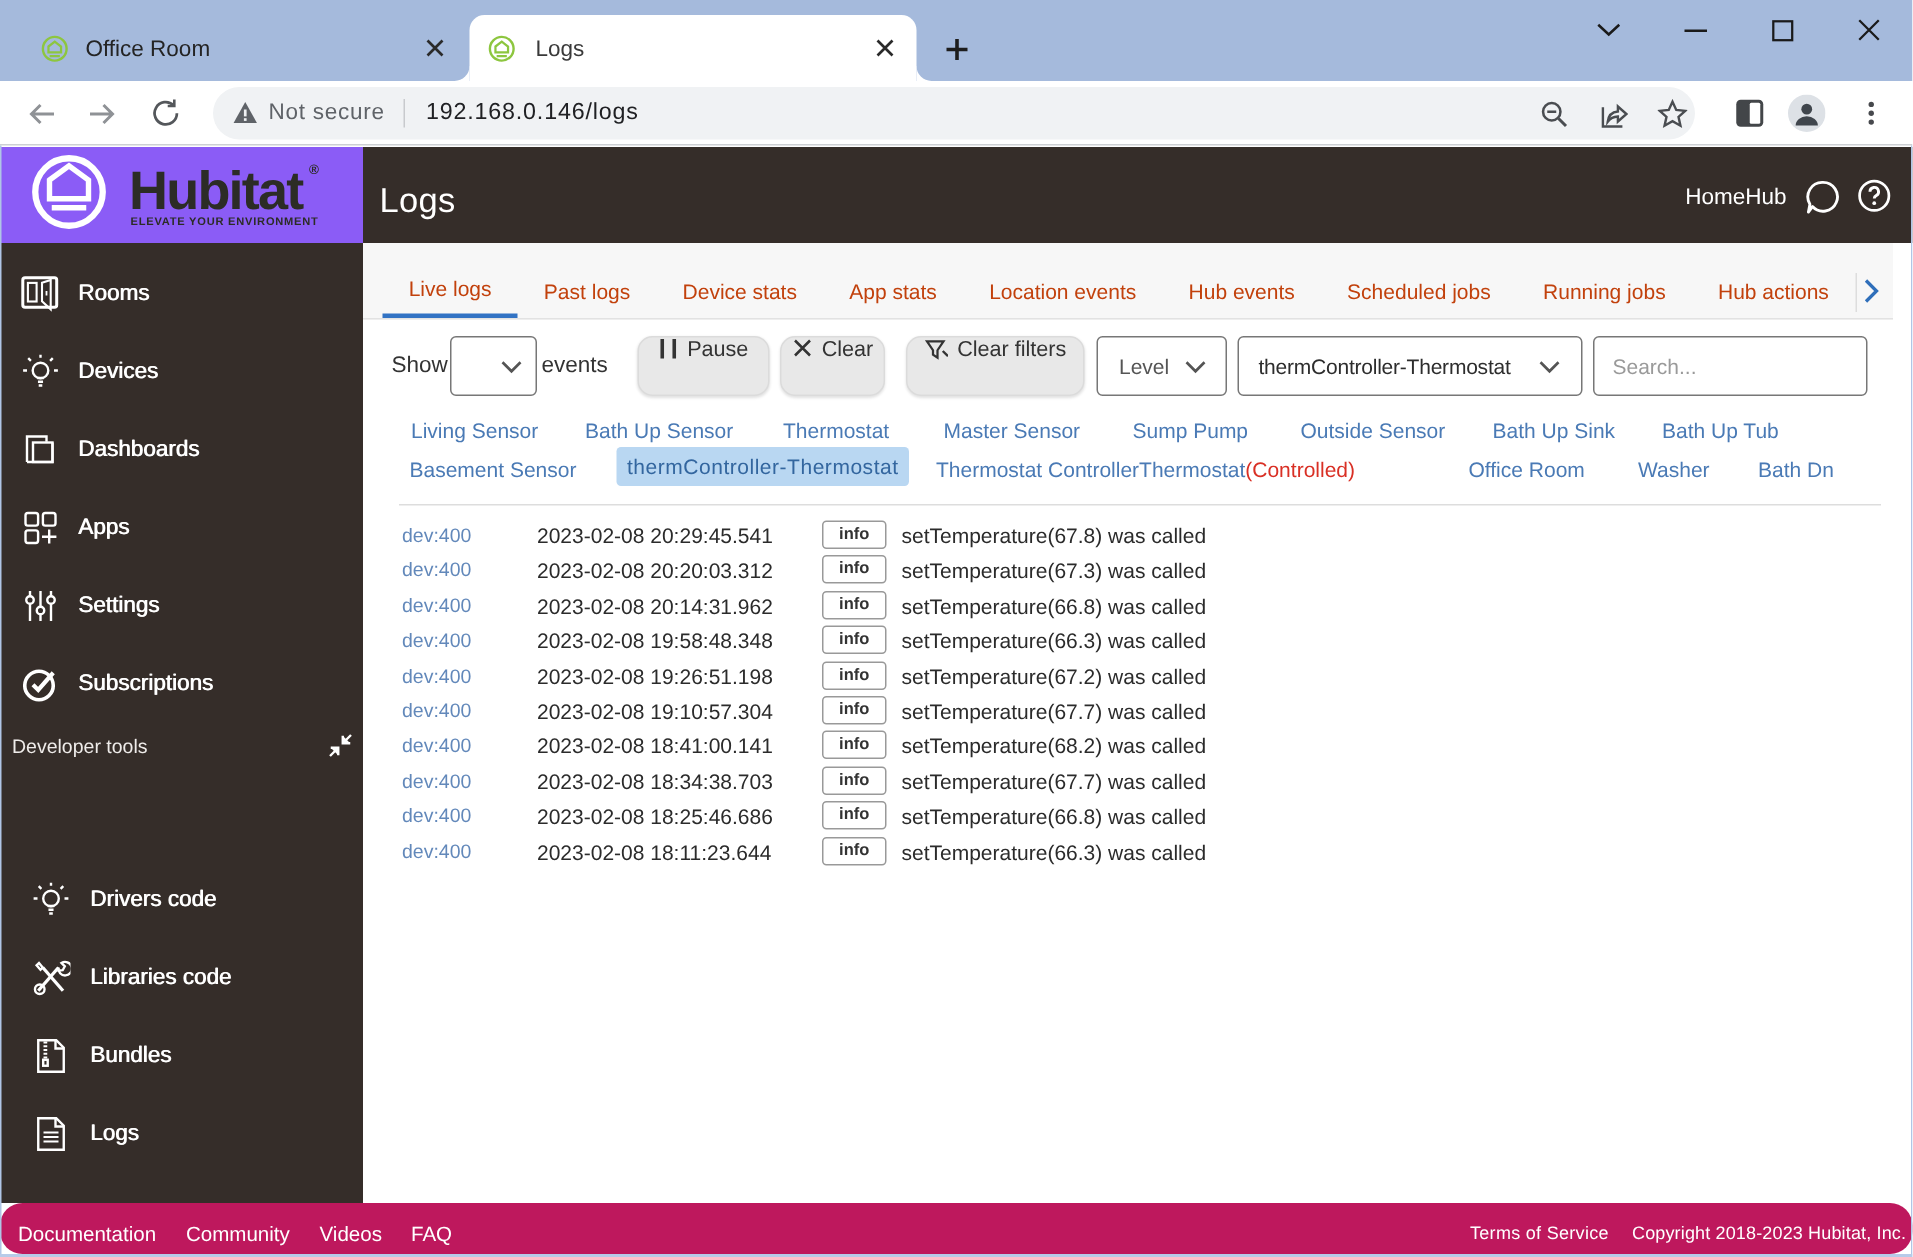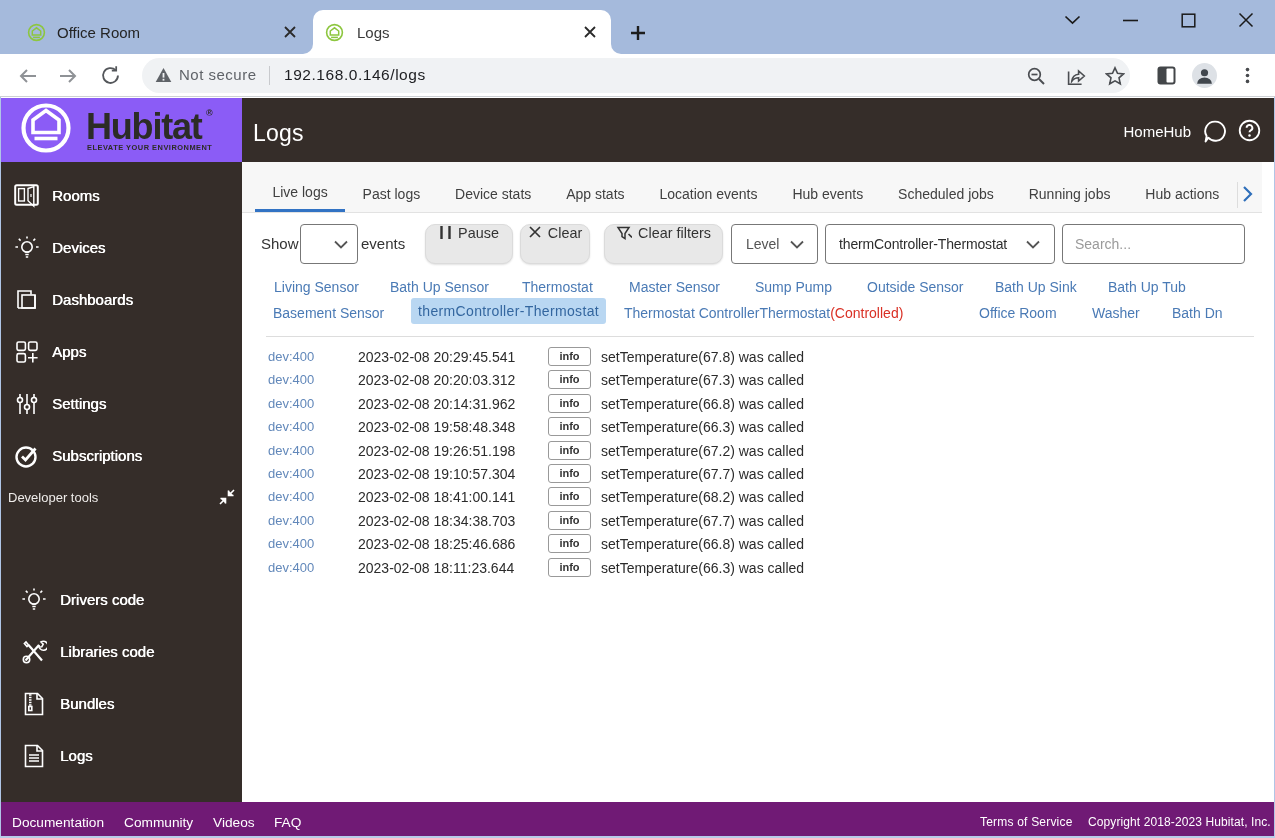--- a/index.html
+++ b/index.html
@@ -44,42 +44,42 @@
 .menu-item.dev .ic { left:21px; }
 .menu-item.dev .tx { left:60px; }
 .devtools { position:absolute; left:8px; top:392px; font-size:13px; color:#efecea; }
 
 .main { position:absolute; left:242px; top:0; width:1033px; height:704px; background:#fff; }
 .phead { position:absolute; left:0; top:0; width:1033px; height:64px; background:#352d29; color:#fff; }
 .phead .t { position:absolute; left:11px; top:22px; font-size:23px; font-weight:normal; letter-spacing:0.2px; }
 .phead .hh { position:absolute; right:84px; top:25px; font-size:15px; }
 
 .tabstrip { position:absolute; left:0; top:64px; width:1020px; height:51px; background:#f7f7f7; border-bottom:1px solid #e2e2e2; display:flex; align-items:stretch; padding-left:13px; padding-top:13px; }
-.tabstrip .tb { font-size:14px; color:#404040; padding:0 17.45px; display:flex; align-items:center; position:relative;text-align:center; }
+.tabstrip .tb { font-size:14px; color:#c2410c; padding:0 17.45px; display:flex; align-items:center; position:relative;text-align:center; }
 .tabstrip .tb.on { border-bottom:3px solid #3273c4; }
 .tabstrip .chev { position:absolute; left:995px; top:20px; width:26px; height:26px; border-left:1px solid #ddd; padding-left:4px; padding-top:3px; }
 
 .filters { position:absolute; left:0; top:115px; width:1033px; height:60px; }
 .flabel { position:absolute; top:22px; font-size:15px; color:#333; }
 .fbox { position:absolute; top:11px; height:40px; background:#fff; border:1px solid #777; border-radius:4px; }
 .fbtn { position:absolute; top:11px; height:40px; background:#e8e8e8; border:1px solid #dbdbdb; border-radius:10px; box-shadow:0 1px 2px rgba(0,0,0,0.12); font-size:14.4px; color:#333; display:flex; align-items:flex-start; justify-content:center; gap:6px; }
 
 .devlinks { position:absolute; left:0; top:175px; width:1033px; font-size:14px; color:#4a7ab5; }
 .dl { position:absolute; white-space:nowrap; }
 .chip { background:#b9d7f2; border-radius:3px; padding:5px 7px; color:#33669f; font-size:14px; letter-spacing:0.35px; }
 .red { color:#d93025; }
 
 .logs { position:absolute; left:24px; top:238px; width:988px; border-top:1px solid #ddd; }
 .lrow { position:absolute; left:0; height:23px; width:988px; }
 .lrow .dv { position:absolute; left:2px; top:4px; font-size:13px; color:#6288ba; }
 .lrow .ts { position:absolute; left:92px; top:4px; font-size:14px; color:#2b2b2b; }
 .lrow .inf { position:absolute; left:282px; top:2px; width:43px; height:19px; border:1px solid #999; border-radius:3px; font-size:11px; font-weight:bold; color:#333; text-align:center; line-height:17px; }
 .lrow .msg { position:absolute; left:335px; top:4px; font-size:14px; color:#2b2b2b; }
 
-.footer { position:absolute; left:0; top:802px; width:1275px; height:34px; background:#701a75; color:#fff; font-size:13.7px; }
+.footer { position:absolute; left:0; top:802px; width:1275px; height:34px; background:#be185d; color:#fff; font-size:13.7px;border-radius:15px; }
 .footer span { position:absolute; top:13px; }
 </style>
 </head>
 <body>
 
 <div class="tabbar">
   <div class="tab-inactive">
     <svg class="fav" width="19" height="19" viewBox="0 0 19 19" fill="none" stroke="#8dc63f">
       <circle cx="9.5" cy="9.5" r="7.9" stroke-width="1.6"></circle>
       <path d="M5.3 8 L9.5 4.8 L13.7 8 V11.9 H5.3 Z" stroke-width="1.5"></path>

